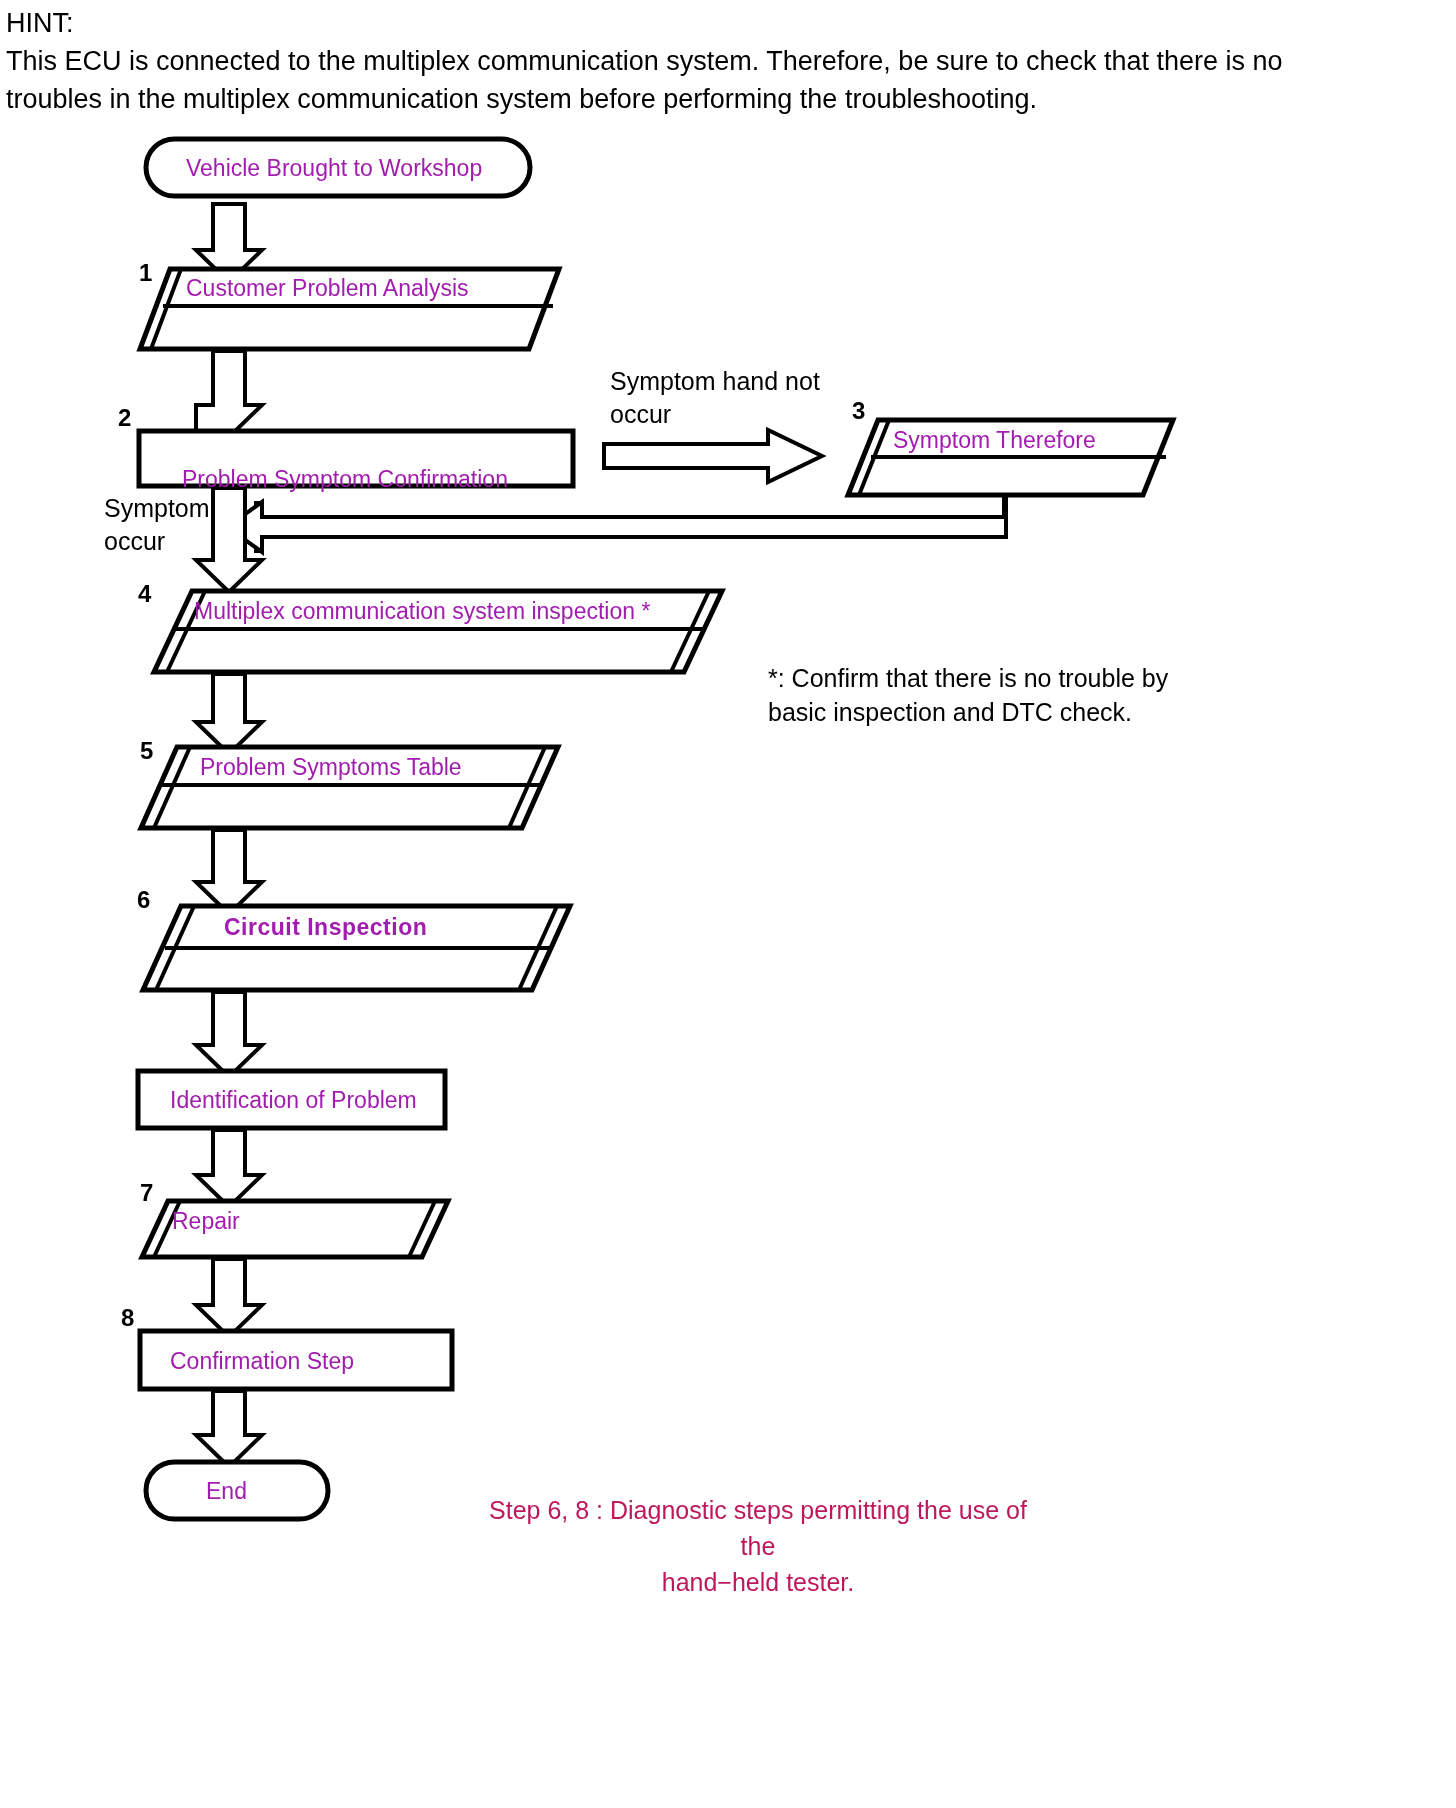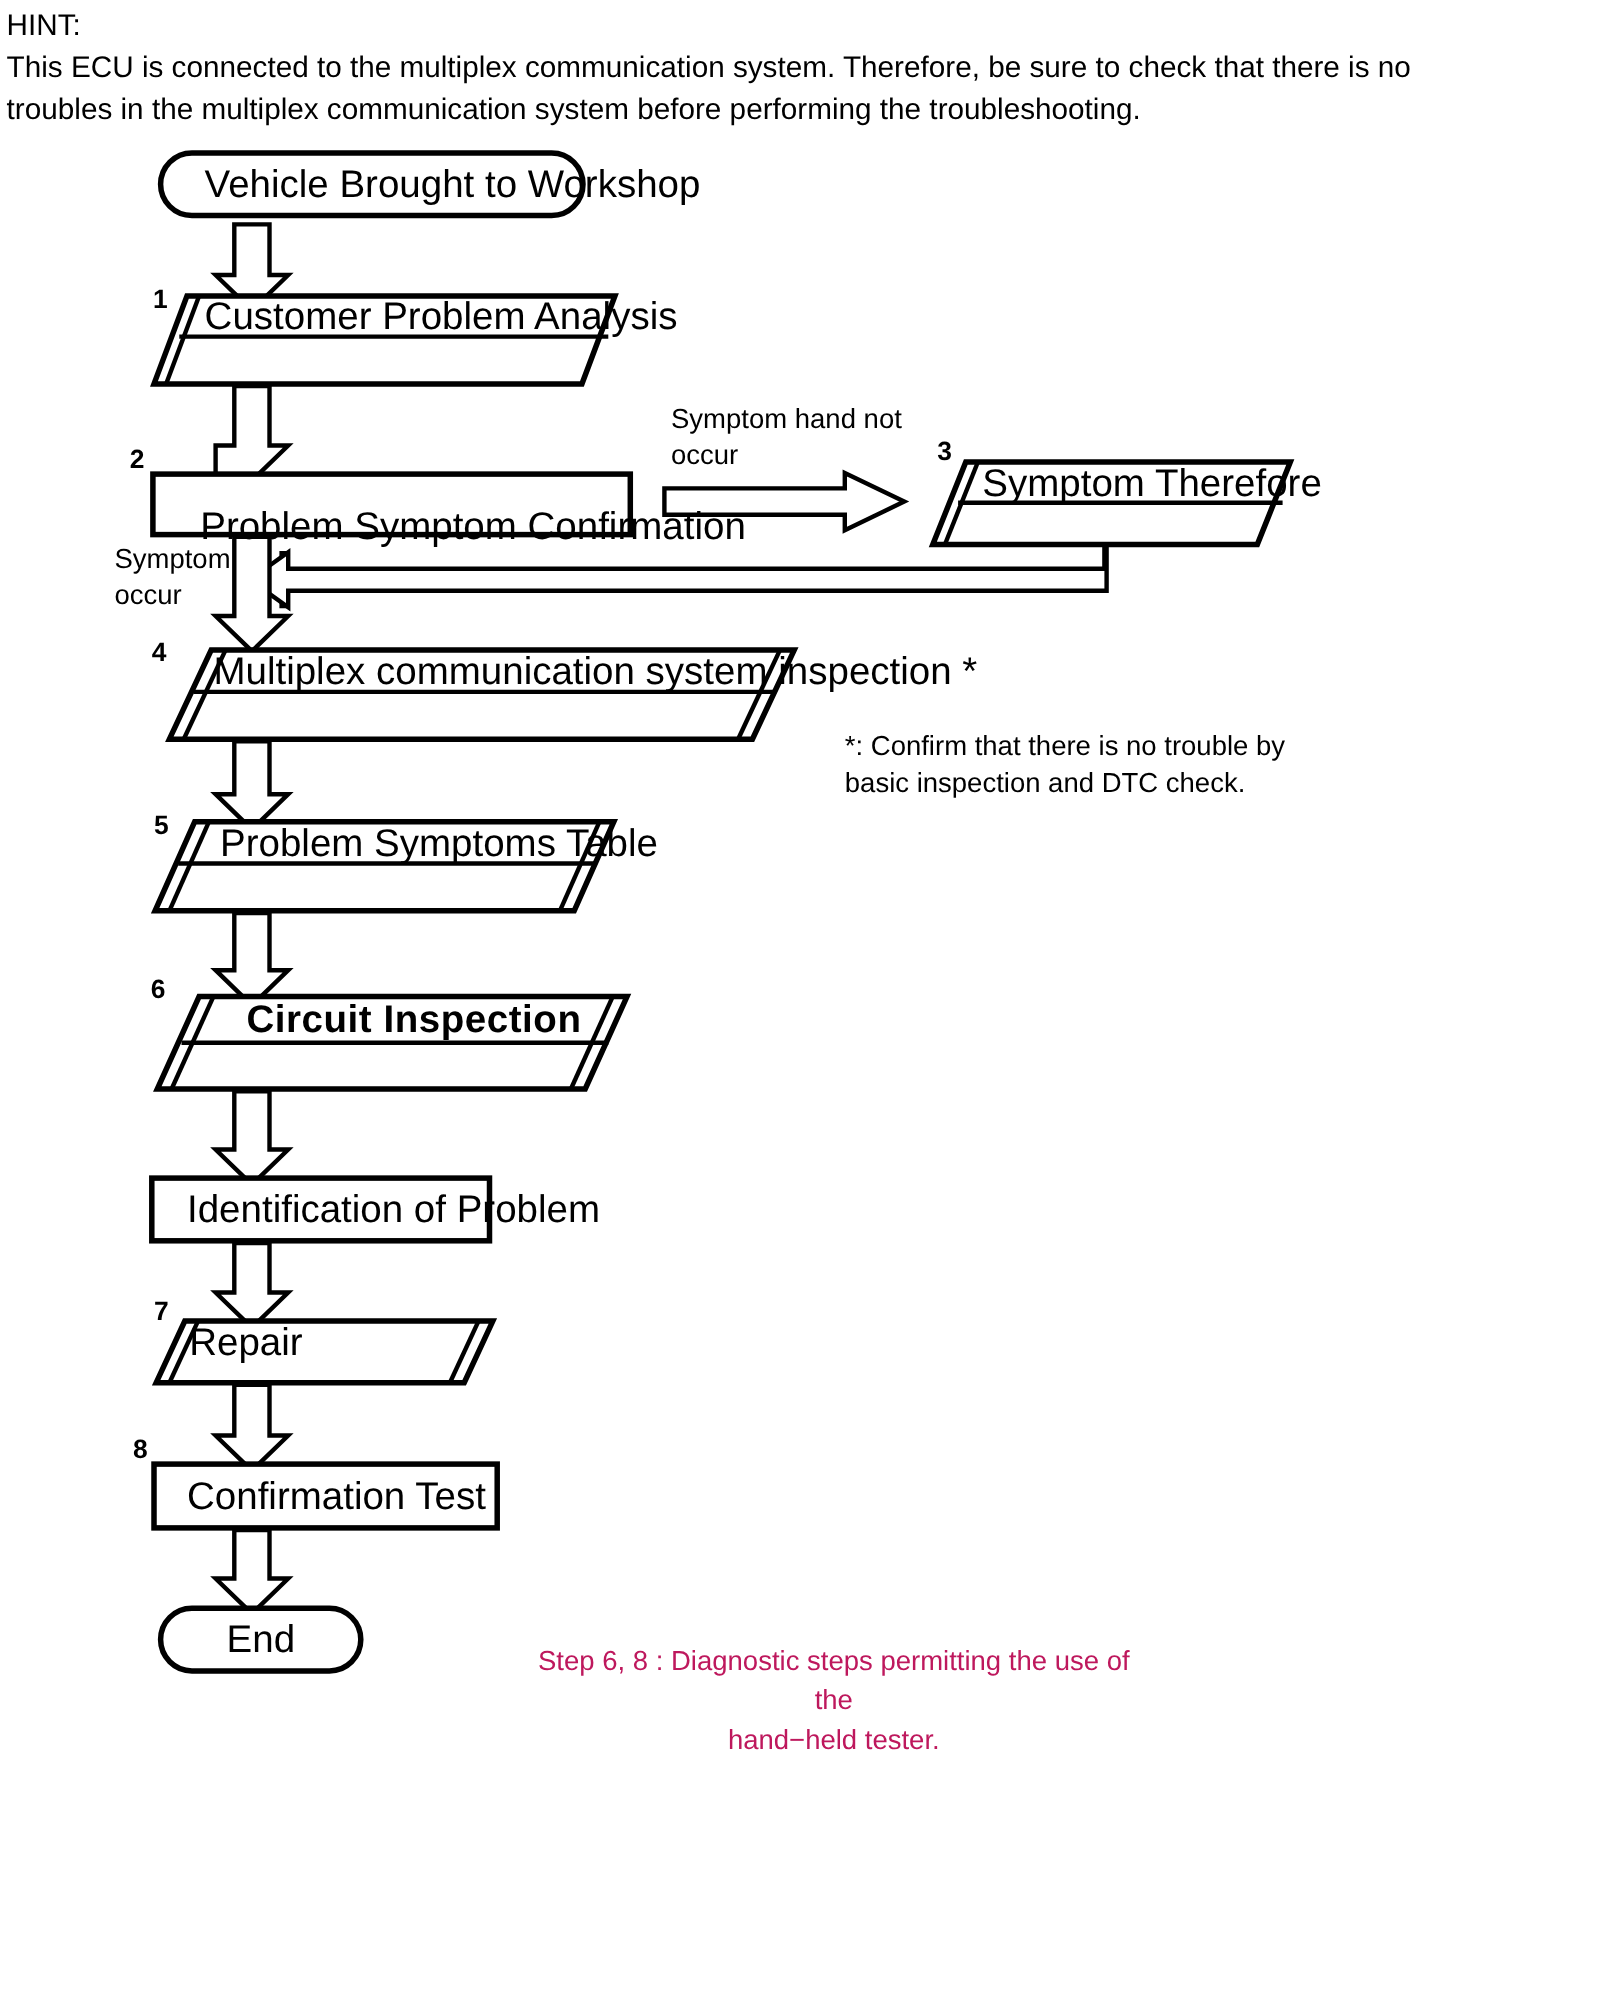--- a/index.html
+++ b/index.html
@@ -52,24 +52,24 @@
     left: 0;
     top: 0;
     width: 1456px;
     height: 1600px;
     overflow: visible;
   }
 
   
   .node-text {
     position: absolute;
-    font-size: 35px;
+    font-size: 23px;
     line-height: 30px;
     white-space: nowrap;
-    color: #000000;
+    color: #a21caf;
   }
   .node-text.bold {
     font-weight: bold;
     letter-spacing: 0.5px;
   }
   .step-num {
     position: absolute;
     font-size: 24px;
     font-weight: bold;
     line-height: 24px;
@@ -204,21 +204,21 @@
 
     <div class="step-num" style="left:137px; top:778px;">6</div>
     <div class="node-text bold" style="left:224px; top:802px;">Circuit Inspection</div>
 
     <div class="node-text" style="left:170px; top:975px;">Identification of Problem</div>
 
     <div class="step-num" style="left:140px; top:1071px;">7</div>
     <div class="node-text" style="left:172px; top:1096px;">Repair</div>
 
     <div class="step-num" style="left:121px; top:1196px;">8</div>
-    <div class="node-text" style="left:170px; top:1236px;">Confirmation Test</div>
+    <div class="node-text" style="left:170px; top:1236px;">Confirmation Step</div>
 
     <div class="node-text" style="left:206px; top:1366px;">End</div>
 
     <div class="bottom-note" style="left:478px; top:1382px; width:560px;">Step 6, 8 : Diagnostic steps permitting the use of the
 hand−held tester.</div>
 
   </div>
 </div>
 
 </body></html>

